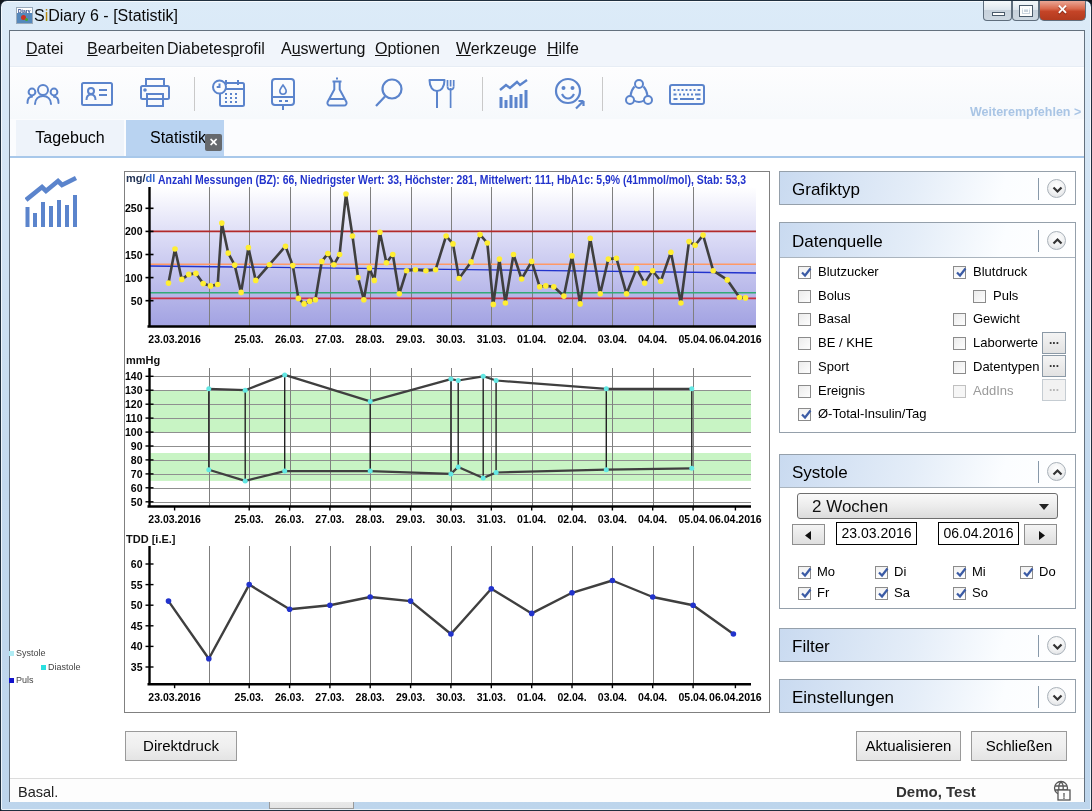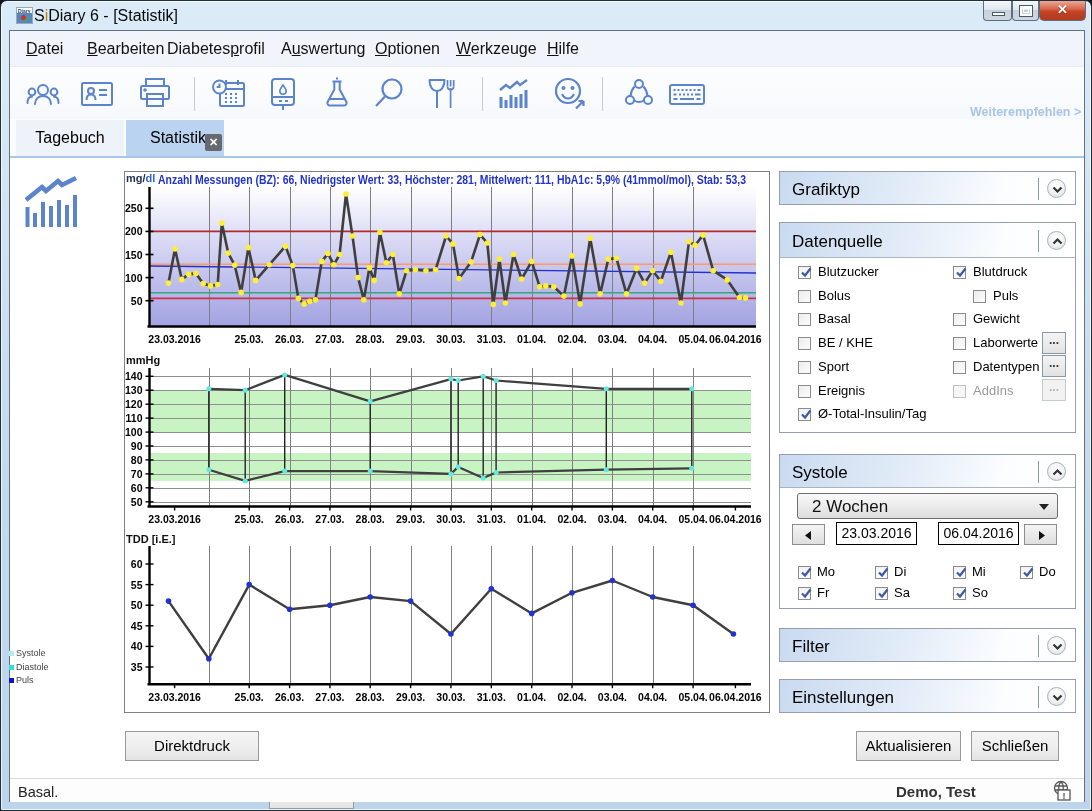--- a/index.html
+++ b/index.html
@@ -527,21 +527,21 @@
     <rect x="24" y="31" width="4" height="21"></rect>
     <rect x="32" y="25" width="4" height="27"></rect>
     <rect x="40" y="30" width="4" height="22"></rect>
     <rect x="48" y="20" width="4" height="32"></rect>
   </g>
   <path d="M1 25 L17 12 L21 16 L33 6 L37 10 L51 3" fill="none" stroke="#5b84cc" stroke-width="4.6"></path>
 </svg>
 
 <div style="position:absolute;left:8px;top:647px;font-size:9px;color:#444;">
  <div style="height:13.5px;"><span style="display:inline-block;width:5px;height:5px;background:#b0ecf4;margin-right:2px;"></span>Systole</div>
- <div style="height:13.5px;"><span style="display:inline-block;width:5px;height:5px;background:#2ae0e0;margin-right:2px;"></span>Diastole</div>
+ <div style="height:13.5px;margin-left:32px;"><span style="display:inline-block;width:5px;height:5px;background:#2ae0e0;margin-right:2px;"></span>Diastole</div>
  <div style="height:13.5px;"><span style="display:inline-block;width:5px;height:5px;background:#1111cc;margin-right:2px;"></span>Puls</div>
 </div>
 
 <div class="panel" style="top:170px;height:34px;">
   <div class="phead"></div>
   <div class="ptitle" style="top:8px;">Grafiktyp</div>
   <div class="psep" style="left:258px;top:6px;"></div>
   <div class="chev" style="left:267px;top:7px;">
         <svg width="13" height="13" viewBox="0 0 13 13" fill="none" stroke="#333" stroke-width="2.2">
           <path d="M2.5 4.5 L6.5 8.5 L10.5 4.5"></path>
@@ -692,24 +692,24 @@
   <div class="phead"></div>
   <div class="ptitle" style="top:8px;">Einstellungen</div>
   <div class="psep" style="left:258px;top:6px;"></div>
   <div class="chev" style="left:267px;top:7px;">
         <svg width="13" height="13" viewBox="0 0 13 13" fill="none" stroke="#333" stroke-width="2.2">
           <path d="M2.5 4.5 L6.5 8.5 L10.5 4.5"></path>
         </svg>
       </div>
 </div>
 
-<div class="btn" style="left:124px;top:730px;width:134px;line-height:28px;">Direktdruck</div>
+<div class="btn" style="left:124px;top:730px;width:112px;line-height:28px;">Direktdruck</div>
 <div class="btn" style="left:268px;top:730px;width:85px;line-height:28px;margin-top:48px;">PDF</div>
 <div class="btn" style="left:855px;top:730px;width:105px;line-height:28px;">Aktualisieren</div>
-<div class="btn" style="left:970px;top:730px;width:88px;line-height:28px;">Schließen</div>
+<div class="btn" style="left:970px;top:730px;width:96px;line-height:28px;">Schließen</div>
 
 <div id="status">
   <span style="position:absolute;left:8px;top:5px;font-size:14.5px;color:#222;">Basal.</span>
   <span style="position:absolute;left:886px;top:4px;font-size:15px;font-weight:bold;color:#333;">Demo, Test</span>
   <svg style="position:absolute;left:1040px;top:1px;" width="24" height="22" viewBox="0 0 24 22" fill="none" stroke="#555" stroke-width="1.3">
     <circle cx="11" cy="8" r="6.5"></circle>
     <path d="M5 6 l12 0 M5 10 l12 0 M11 1.5 c-3 3-3 10 0 13 M11 1.5 c3 3 3 10 0 13"></path>
     <rect x="8" y="10" width="12" height="10" fill="#fdfdfd"></rect>
     <text x="14" y="19" font-size="9" font-weight="bold" fill="#555" stroke="none" text-anchor="middle">!</text>
   </svg>

